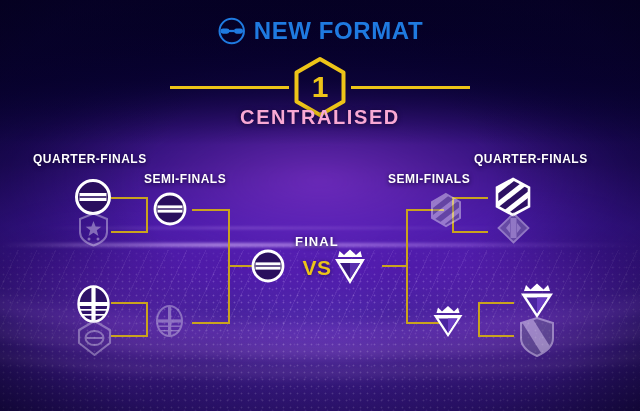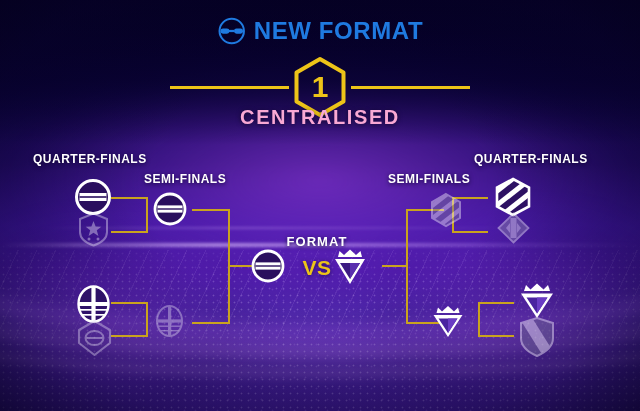--- a/index.html
+++ b/index.html
@@ -304,21 +304,21 @@
     <span class="badge" style="left:155px; top:305px; width:29px; height:32px; opacity:.40;">
       <svg viewBox="0 0 29 32" xmlns="http://www.w3.org/2000/svg">
         <ellipse cx="14.5" cy="16" rx="12.5" ry="15" fill="none" stroke="#e3dcf2" stroke-width="2"></ellipse>
         <rect x="13" y="1.5" width="3.2" height="29" fill="#e3dcf2"></rect>
         <rect x="2.2" y="14.4" width="24.6" height="3.2" fill="#e3dcf2"></rect>
         <rect x="3" y="20.5" width="23" height="1.4" fill="#e3dcf2"></rect>
         <rect x="4.5" y="25" width="20" height="1.4" fill="#e3dcf2"></rect>
       </svg>
     </span>
 
-    <div class="final-label">FORMAT</div>
+    <div class="final-label">FINAL</div>
     <div class="vs">VS</div>
 
     <span class="badge" style="left:250px; top:248px; width:36px; height:36px;">
       <svg viewBox="0 0 36 36" xmlns="http://www.w3.org/2000/svg">
         <circle cx="18" cy="18" r="15" fill="#2a0f5e" stroke="#ffffff" stroke-width="2.8"></circle>
         <rect x="5.5" y="14.4" width="25" height="7.2" fill="#ffffff"></rect>
         <rect x="5.5" y="17.3" width="25" height="1.4" fill="#2a0f5e"></rect>
       </svg>
     </span>
 

